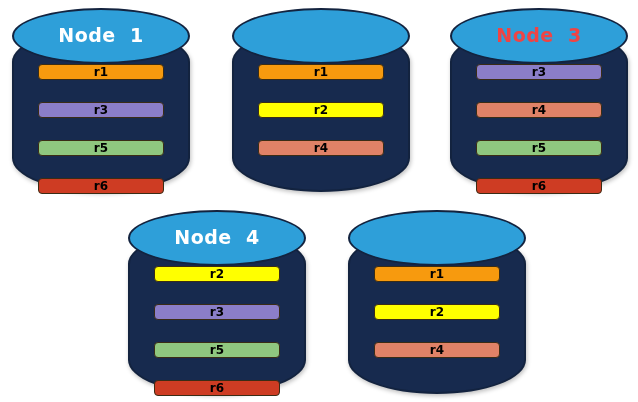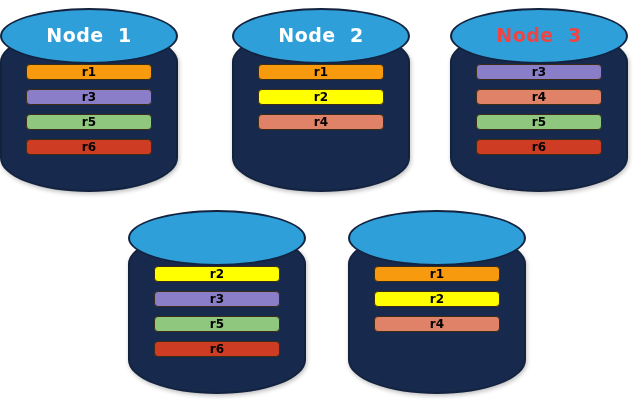--- a/index.html
+++ b/index.html
@@ -76,71 +76,71 @@
   .rows {
     position: absolute;
     left: 26px;
     top: 56px;
     width: 126px;
     z-index: 4;
   }
 
   .row-bar {
     height: 16px;
-    margin-bottom: 9px;
+    margin-bottom: 22px;
     border: 1px solid #3a2c15;
     border-radius: 4px;
     box-sizing: border-box;
     text-align: center;
     line-height: 14px;
     font-size: 12px;
     font-weight: bold;
     color: #000000;
   }
   .row-bar:last-child { margin-bottom: 0; }
 </style>
 </head>
 <body>
 
 <div id="canvas">
-    <div class="node" style="left: 0; top: 8px; padding-left: 11px;">
+    <div class="node" style="left: 12px; top: 8px; padding-left: 11px;">
       <div class="node-body" style="background: rgb(23, 42, 78); border-color: rgb(19, 35, 63);"></div>
       <div class="node-lid" style="background: rgb(46, 159, 217); border-color: rgb(19, 35, 63);"></div>
       <div class="node-title" style="color: rgb(255, 255, 255);">Node  1</div>
       <div class="rows">
         <div class="row-bar" style="background: rgb(247, 154, 14); color: rgb(0, 0, 0);">r1</div>
         <div class="row-bar" style="background: rgb(139, 126, 200); color: rgb(0, 0, 0);">r3</div>
         <div class="row-bar" style="background: rgb(143, 199, 127); color: rgb(0, 0, 0);">r5</div>
         <div class="row-bar" style="background: rgb(206, 60, 35); color: rgb(0, 0, 0);">r6</div>
       </div>
     </div>
     <div class="node" style="left: 232px; top: 8px;">
       <div class="node-body" style="background: rgb(23, 42, 78); border-color: rgb(19, 35, 63);"></div>
       <div class="node-lid" style="background: rgb(46, 159, 217); border-color: rgb(19, 35, 63);"></div>
-      <div class="node-title" style="color: rgb(255, 255, 255);">Node  2</div>
       <div class="rows">
         <div class="row-bar" style="background: rgb(247, 154, 14); color: rgb(0, 0, 0);">r1</div>
         <div class="row-bar" style="background: rgb(255, 255, 0); color: rgb(0, 0, 0);">r2</div>
         <div class="row-bar" style="background: rgb(224, 130, 103); color: rgb(0, 0, 0);">r4</div>
       </div>
     </div>
     <div class="node" style="left: 450px; top: 8px;">
       <div class="node-body" style="background: rgb(23, 42, 78); border-color: rgb(19, 35, 63);"></div>
       <div class="node-lid" style="background: rgb(46, 159, 217); border-color: rgb(19, 35, 63);"></div>
       <div class="node-title" style="color: #ef4444;">Node  3</div>
       <div class="rows">
         <div class="row-bar" style="background: rgb(139, 126, 200); color: rgb(0, 0, 0);">r3</div>
         <div class="row-bar" style="background: rgb(224, 130, 103); color: rgb(0, 0, 0);">r4</div>
         <div class="row-bar" style="background: rgb(143, 199, 127); color: rgb(0, 0, 0);">r5</div>
         <div class="row-bar" style="background: rgb(206, 60, 35); color: rgb(0, 0, 0);">r6</div>
       </div>
     </div>
     <div class="node" style="left: 128px; top: 210px;">
       <div class="node-body" style="background: rgb(23, 42, 78); border-color: rgb(19, 35, 63);"></div>
       <div class="node-lid" style="background: rgb(46, 159, 217); border-color: rgb(19, 35, 63);"></div>
+      <div class="node-title" style="color: rgb(255, 255, 255);">Node  4</div>
       <div class="rows">
         <div class="row-bar" style="background: rgb(255, 255, 0); color: rgb(0, 0, 0);">r2</div>
         <div class="row-bar" style="background: rgb(139, 126, 200); color: rgb(0, 0, 0);">r3</div>
         <div class="row-bar" style="background: rgb(143, 199, 127); color: rgb(0, 0, 0);">r5</div>
         <div class="row-bar" style="background: rgb(206, 60, 35); color: rgb(0, 0, 0);">r6</div>
       </div>
     </div>
     <div class="node" style="left: 348px; top: 210px;">
       <div class="node-body" style="background: rgb(23, 42, 78); border-color: rgb(19, 35, 63);"></div>
       <div class="node-lid" style="background: rgb(46, 159, 217); border-color: rgb(19, 35, 63);"></div>

